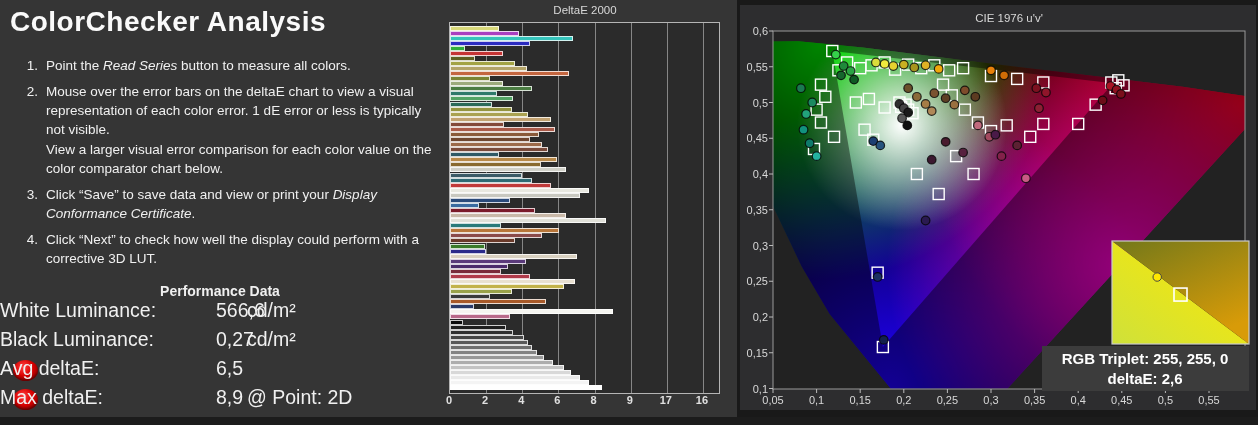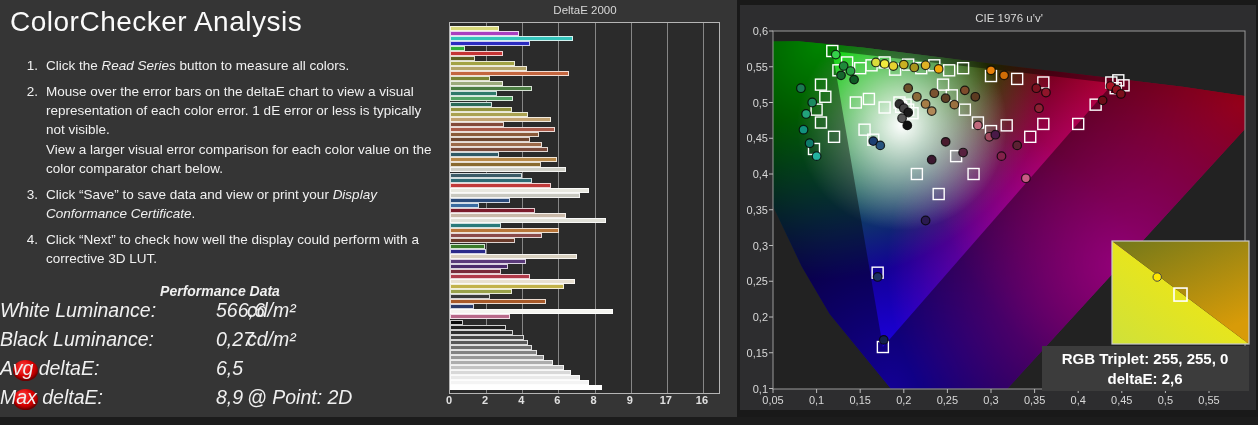--- a/index.html
+++ b/index.html
@@ -1,27 +1,27 @@
 <!DOCTYPE html>
 <html><head>
 <meta charset="utf-8">
 <style>
   html,body{margin:0;padding:0;background:#191919;}
   #stage{position:relative;width:1258px;height:425px;background:#191919;overflow:hidden;
          font-family:"Liberation Sans",sans-serif;color:#f0f0f0;}
   
   #left-mid-bg{position:absolute;left:0;top:0;width:737px;height:417px;background:#353535;}
   #left-panel{position:absolute;left:0;top:0;width:440px;height:417px;}
-  .main-title{position:absolute;left:10px;top:6px;font-size:28px;font-weight:400;color:#fafafa;letter-spacing:.5px;}
+  .main-title{position:absolute;left:10px;top:6px;font-size:28px;font-weight:700;color:#fafafa;letter-spacing:.5px;}
   #instructions{position:absolute;left:14px;top:56px;width:420px;font-size:13.5px;line-height:1.42;}
   .instr-row{display:flex;margin-bottom:7px;}
   .instr-num{width:24px;min-width:24px;text-align:right;margin-right:8px;}
   .instr-text{white-space:pre-line;width:392px;}
   
-  #perf{position:absolute;left:0;top:283px;width:440px;font-style:italic;}
+  #perf{position:absolute;left:0;top:283px;width:440px;}
   .perf-header{width:440px;text-align:center;font-size:14px;font-weight:bold;}
   .perf-row{position:relative;height:29px;font-size:19.5px;}
   .perf-dot{position:absolute;left:13px;top:3px;width:25px;height:21px;border-radius:50%;
             background:radial-gradient(circle at 40% 32%, #ff4040 0%, #d90000 45%, #8f0000 100%);
             box-shadow:inset 0 -2px 3px rgba(0,0,0,.5);}
   .perf-label{position:absolute;left:0;top:0;width:203px;}
   .perf-value{position:absolute;left:216px;top:0;}
   .perf-extra{position:absolute;left:247px;top:0;}
   
   #de-chart{position:absolute;left:440px;top:0;width:295px;height:296px;}
@@ -40,21 +40,21 @@
 <body>
 
 <div id="stage">
   <div id="left-mid-bg"></div>
 
   <div id="left-panel">
     <div class="main-title">ColorChecker Analysis</div>
     <div id="instructions">
         <div class="instr-row">
           <span class="instr-num">1.</span>
-          <div class="instr-text"><span>Click the </span><span style="font-style: italic;">Read Series</span><span> button to measure all colors.</span></div>
+          <div class="instr-text"><span>Point the </span><span style="font-style: italic;">Read Series</span><span> button to measure all colors.</span></div>
         </div>
         <div class="instr-row">
           <span class="instr-num">2.</span>
           <div class="instr-text"><span>Mouse over the error bars on the deltaE chart to view a visual representation of each color error. 1 dE error or less is typically not visible.
 View a larger visual error comparison for each color value on the color comparator chart below.</span></div>
         </div>
         <div class="instr-row">
           <span class="instr-num">3.</span>
           <div class="instr-text"><span>Click “Save” to save data and view or print your </span><span style="font-style: italic;">Display Conformance Certificate</span><span>.</span></div>
         </div>

